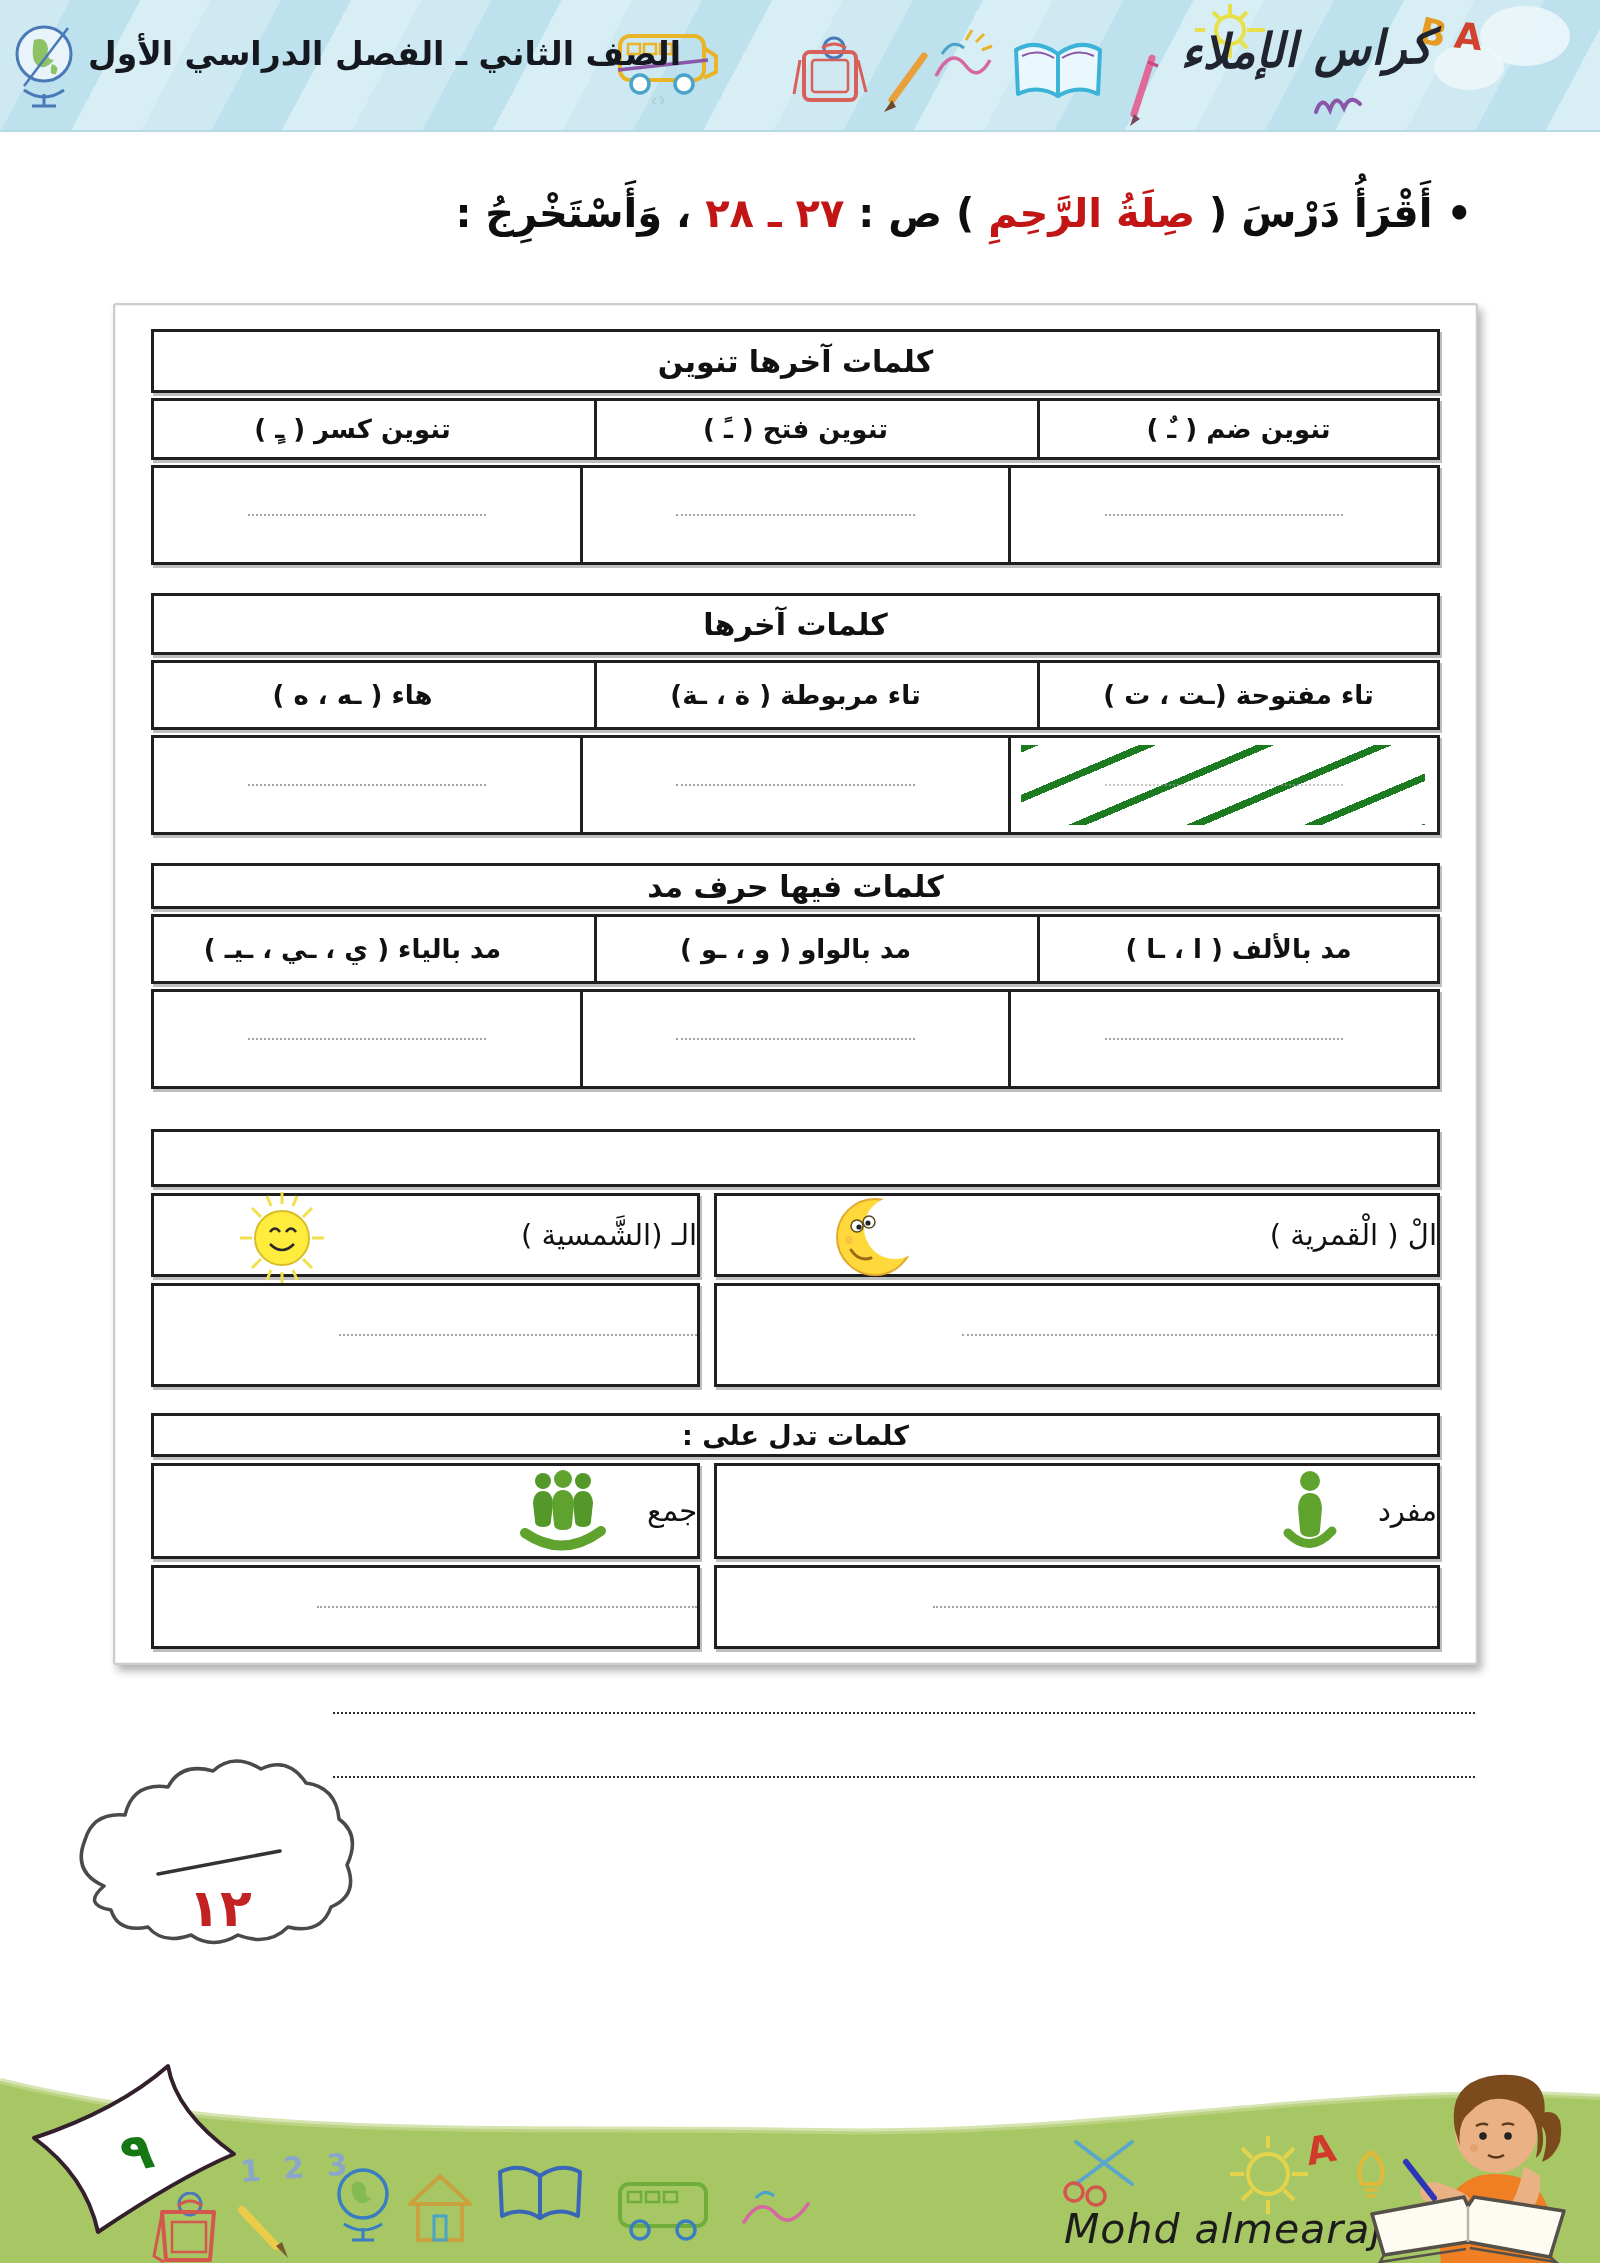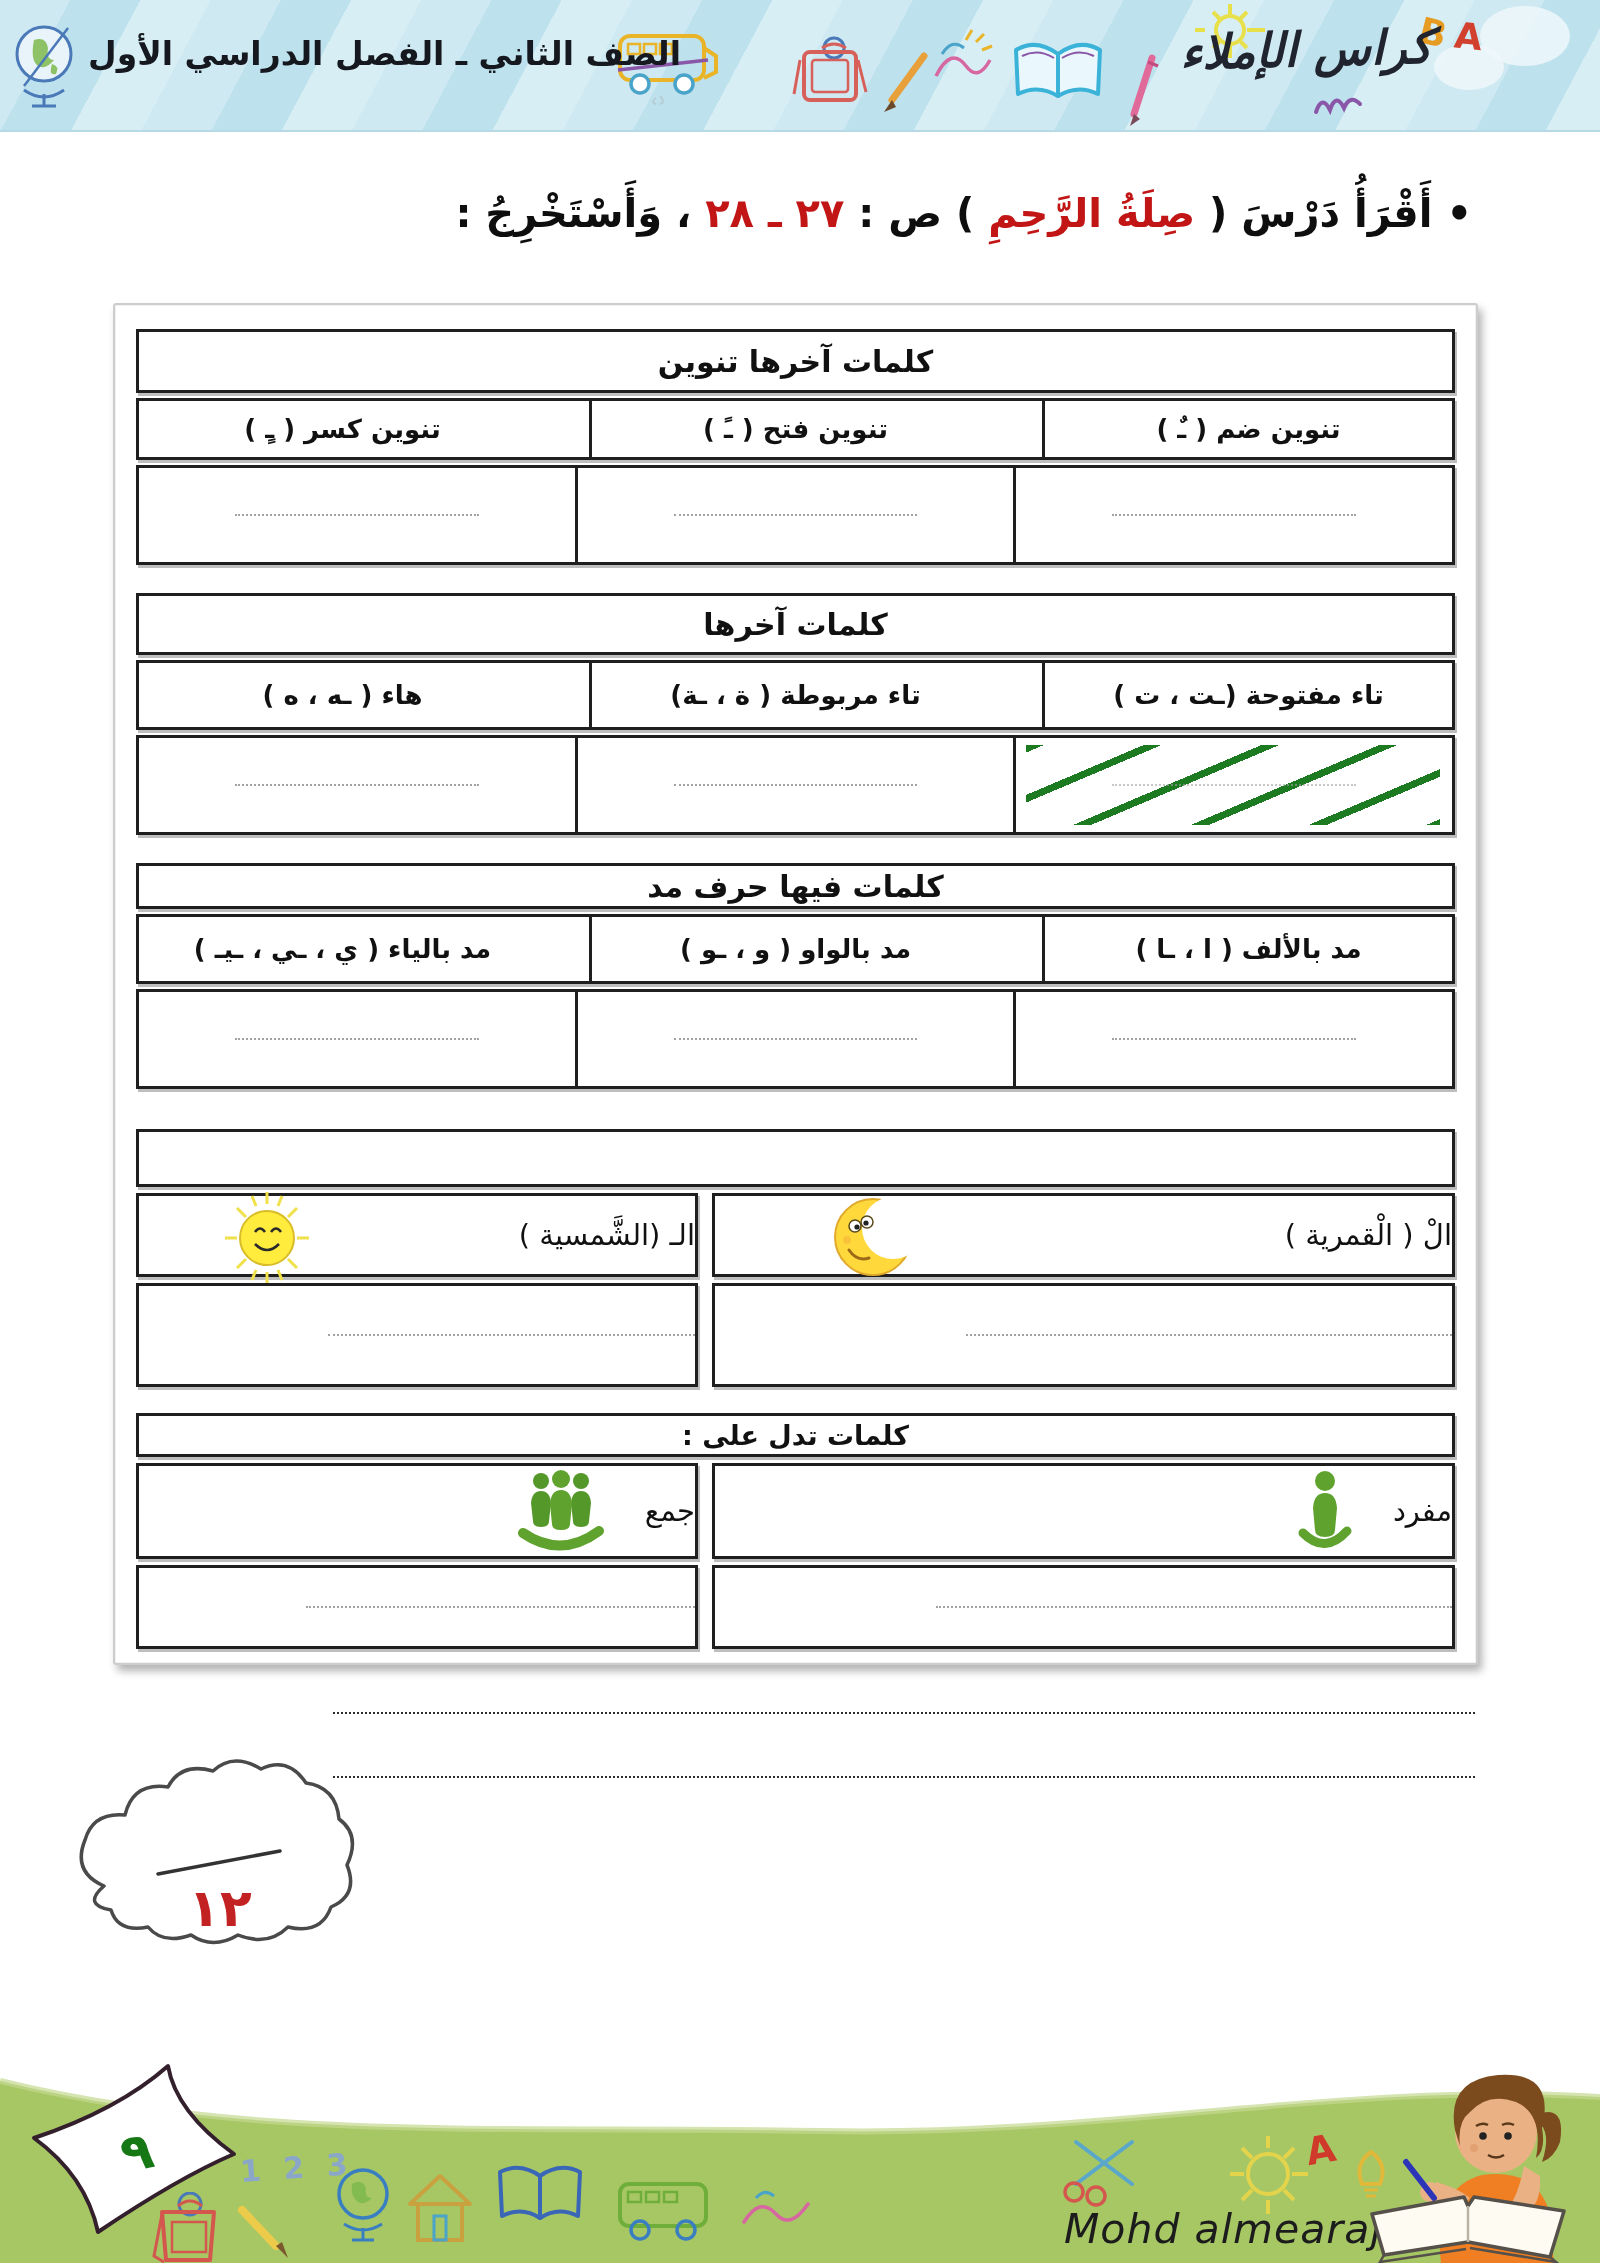--- a/index.html
+++ b/index.html
@@ -21,21 +21,21 @@
 
   
   .instruction{position:absolute;top:190px;right:128px;width:1350px;font-size:40px;font-weight:bold;
     color:#0e0e0e;text-align:right;direction:rtl;}
   .instruction .red{color:#c21616;}
 
   
   .sheet{position:absolute;top:303px;left:113px;width:1365px;height:1362px;box-sizing:border-box;
     background:#fff;border:2px solid #cdcdcd;border-radius:3px;
     box-shadow:4px 6px 9px rgba(0,0,0,.30), inset 0 0 0 1px #f0f0f0;
-    padding:24px 21px;}
+    padding:24px 36px;}
   .strip{box-sizing:border-box;background:#fff;border:3px solid #1f1f1f;
     box-shadow:2px 3px 0 rgba(110,110,110,.45);position:relative;}
   .t-title{display:flex;align-items:center;justify-content:center;font-size:30px;font-weight:bold;color:#111;}
   .t-cols{display:flex;}
   .t-cols .cell{flex:1;display:flex;align-items:center;justify-content:center;
     font-size:26px;font-weight:bold;color:#111;}
   .t-cols .cell:not(:last-child){border-left:3px solid #1f1f1f;margin-left:43px;}
   .t-answer{display:flex;}
   .t-answer .cell{flex:1;display:flex;align-items:center;justify-content:center;position:relative;}
   .t-answer .cell:not(:last-child){border-left:3px solid #1f1f1f;}

